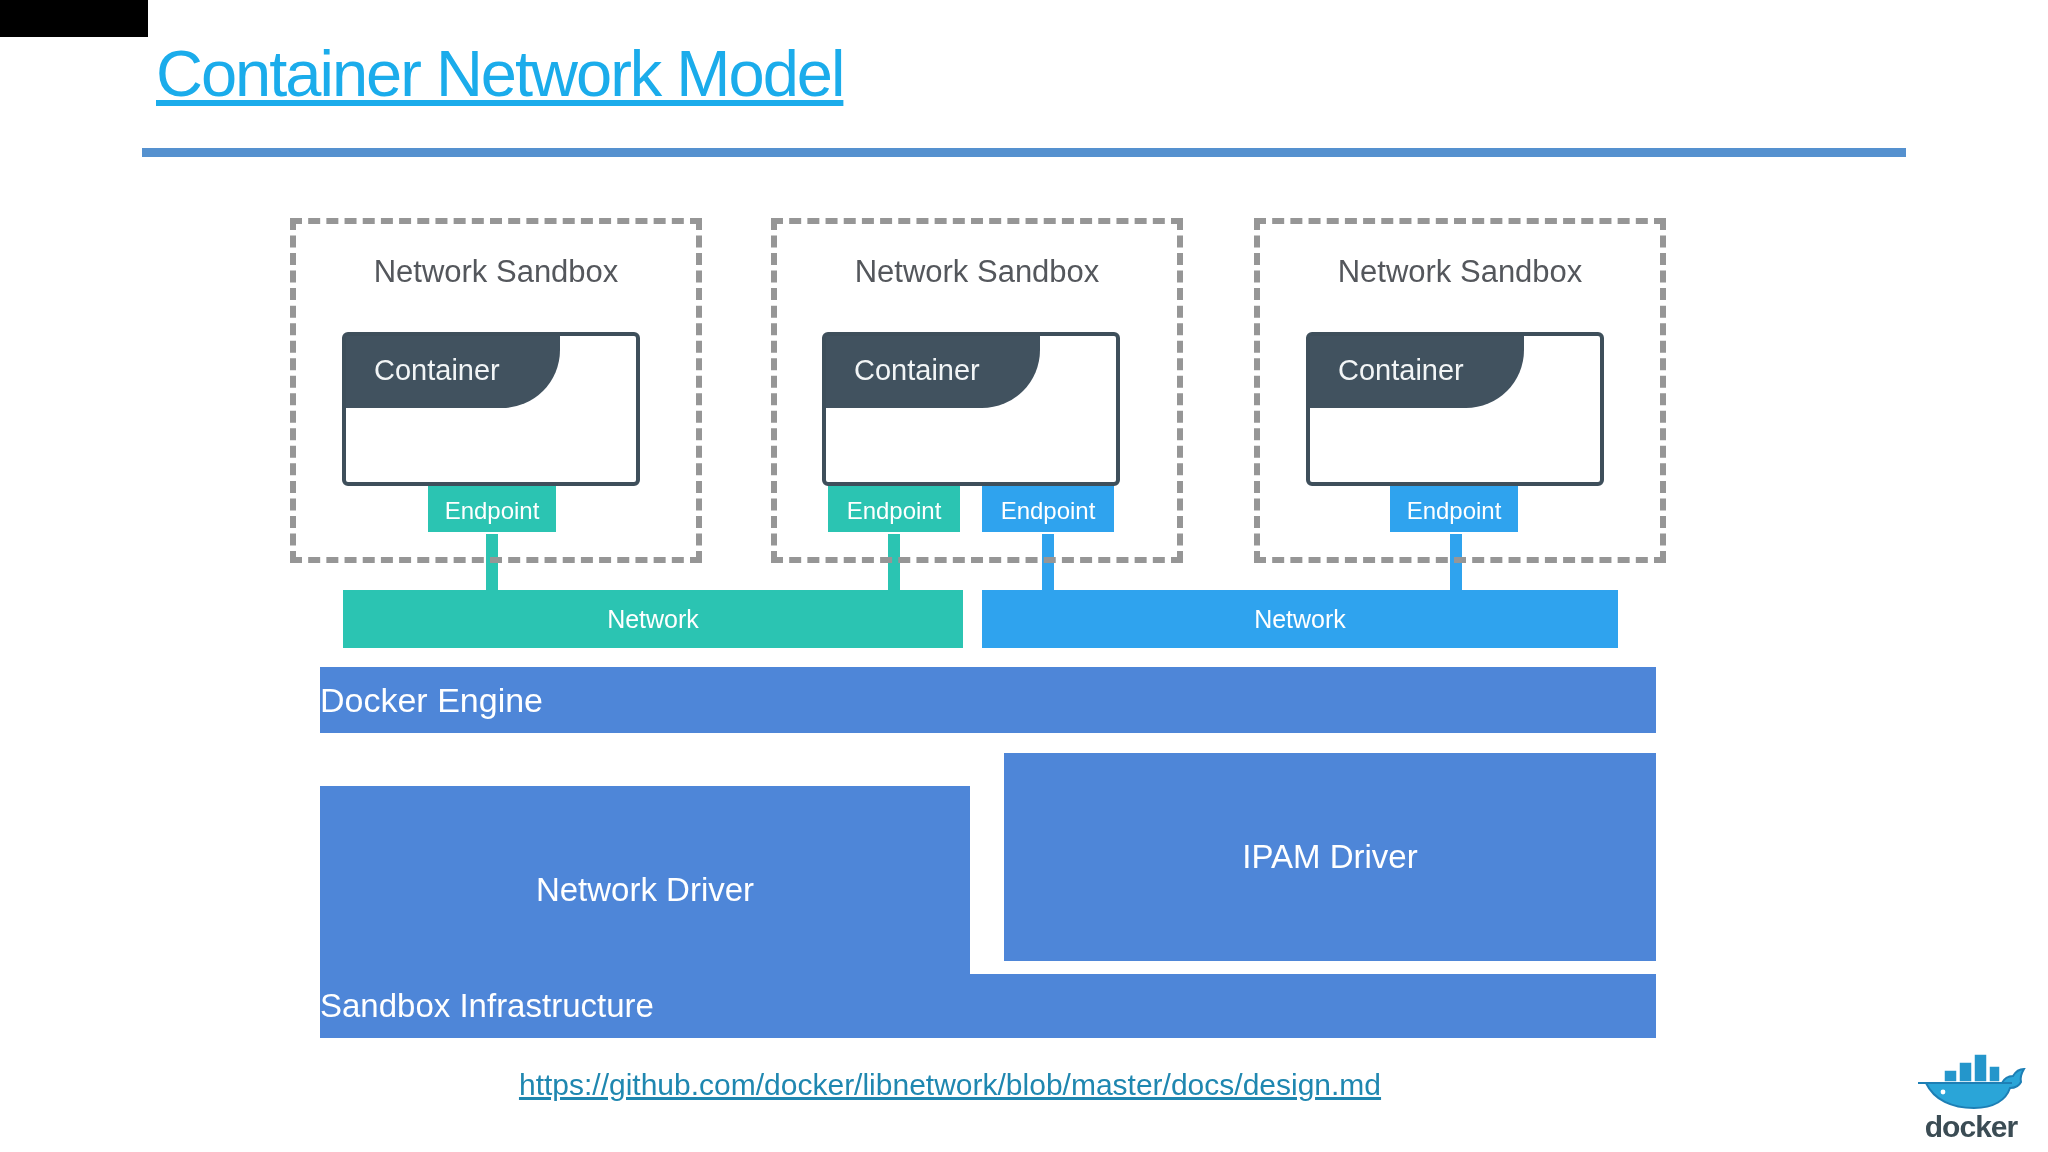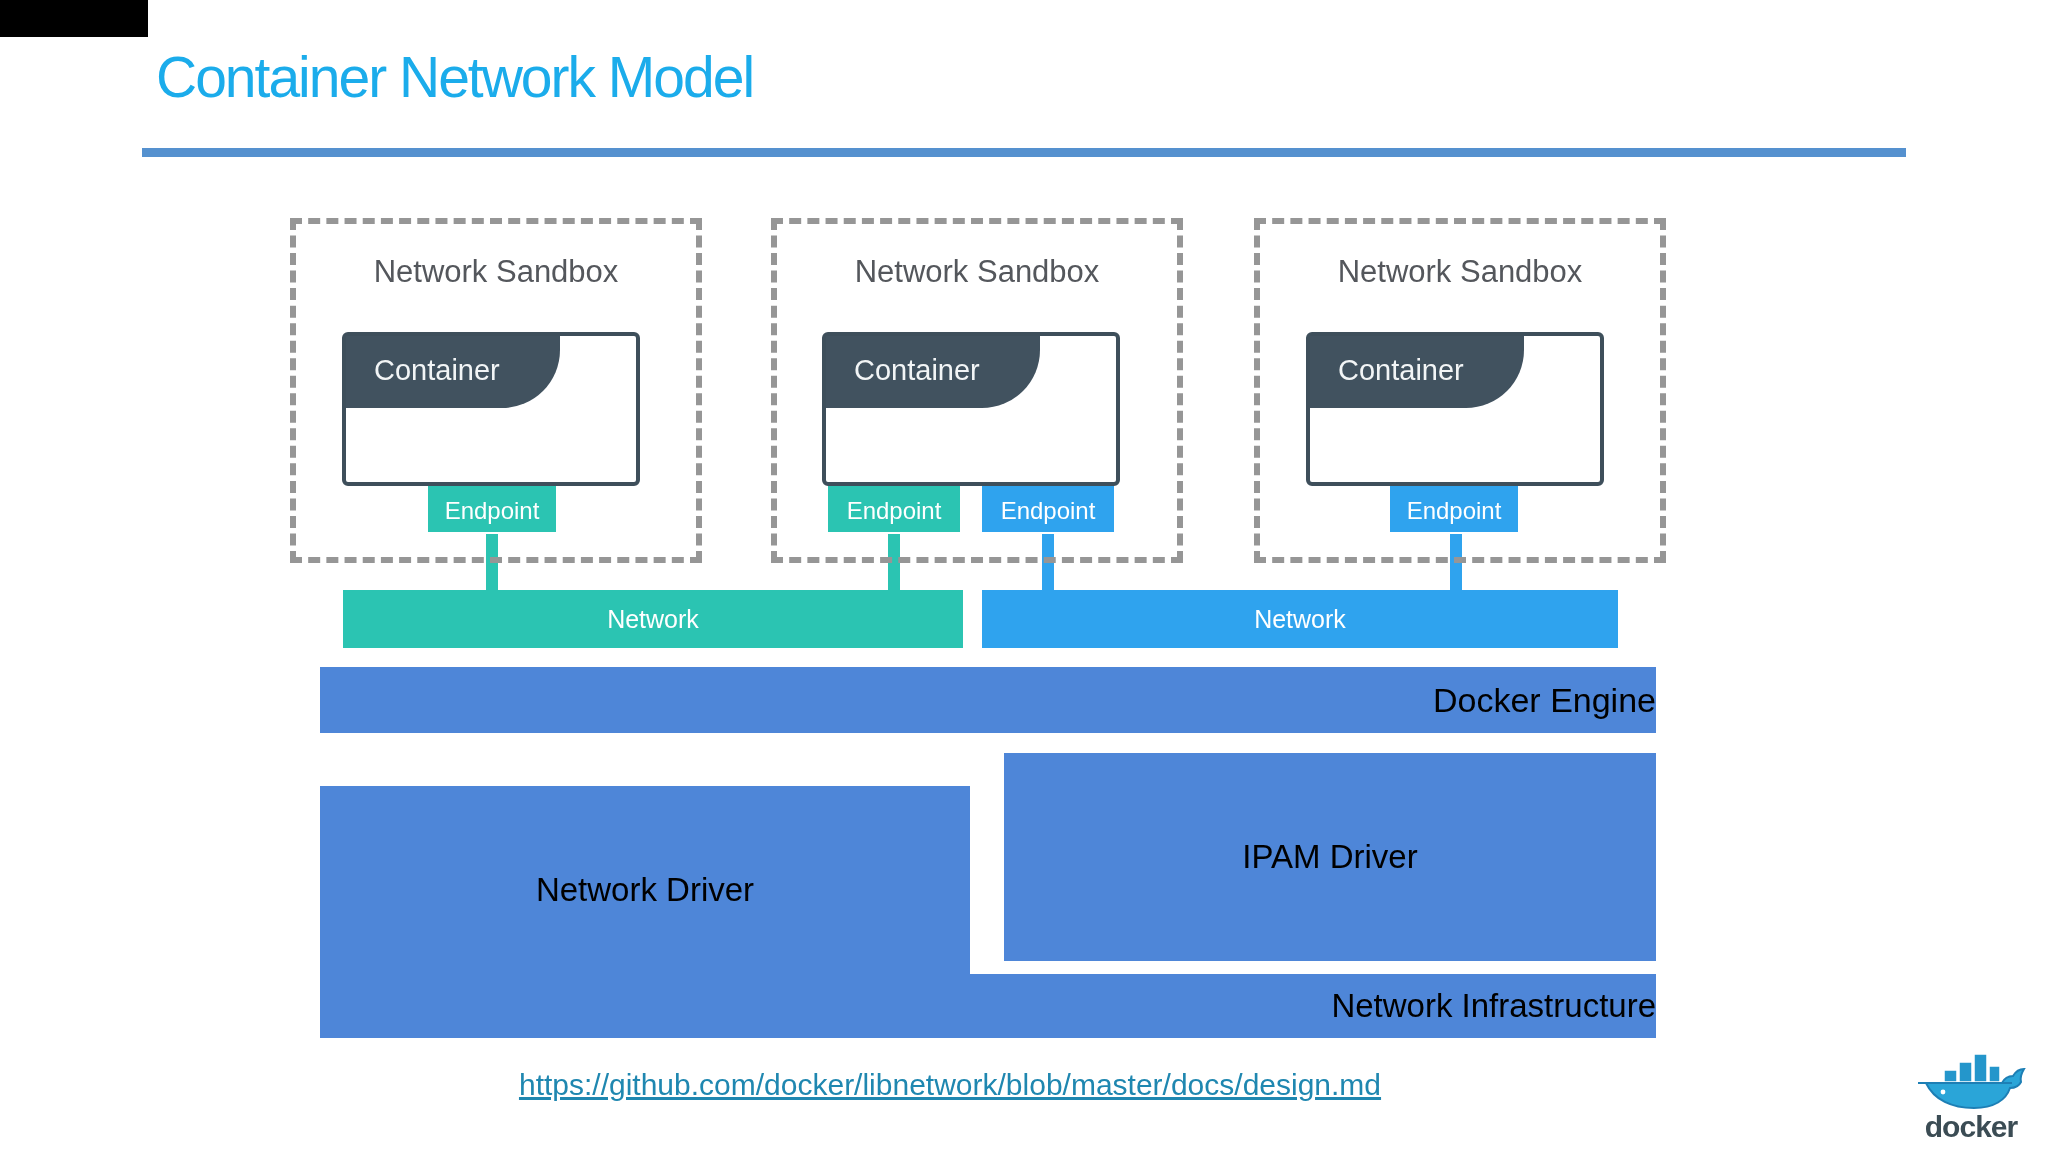--- a/index.html
+++ b/index.html
@@ -4,22 +4,22 @@
 <style>
   html,body{margin:0;padding:0;background:#888;}
   #stage{
     position:relative;width:2048px;height:1152px;background:#ffffff;
     overflow:hidden;font-family:"Liberation Sans",sans-serif;
   }
   
   .corner-artifact{position:absolute;left:0;top:0;width:148px;height:37px;background:#000;}
   
   .page-title{
-    position:absolute;left:156px;top:44px;width:1400px;
-    font-size:57px;font-weight:500;letter-spacing:-2px;color:#1baceb;white-space:nowrap;
+    position:absolute;left:156px;top:36px;width:1400px;
+    font-size:65px;font-weight:500;letter-spacing:-2px;color:#1baceb;white-space:nowrap;text-decoration:underline;
   }
   .title-rule{position:absolute;left:142px;top:148px;width:1764px;height:9px;background:#5591cf;}
   
   .sandbox{
     position:absolute;top:218px;width:400px;height:333px;
     border:6px dashed #969696;background:transparent;z-index:2;
   }
   .sandbox-label{
     position:absolute;left:0;top:30px;width:100%;text-align:center;
     font-size:31px;color:#54575c;
@@ -44,21 +44,21 @@
   .teal{background:#2bc4b2;}
   .blue{background:#2fa3ee;}
   .stem{position:absolute;top:534px;width:12px;height:58px;z-index:1;}
   
   .net-bar{
     position:absolute;top:590px;height:58px;z-index:1;
     text-align:center;line-height:58px;font-size:25px;color:#ffffff;
   }
   
   .block{
-    position:absolute;background:#4e86d8;color:#000000;text-align:right;
+    position:absolute;background:#4e86d8;color:#ffffff;text-align:left;
   }
   .engine{left:320px;top:667px;width:1336px;height:66px;line-height:66px;font-size:34px;}
   .driver{top:753px;width:652px;height:208px;font-size:33px;display:flex;align-items:center;justify-content:center;}
   .driver.left{left:320px;width:650px;margin-top:33px;}
   .driver.right{left:1004px;}
   .infra{left:320px;top:974px;width:1336px;height:64px;line-height:64px;font-size:33px;}
   
   .footer-link{
     position:absolute;left:320px;top:1068px;width:1260px;text-align:center;
     font-size:30px;color:#1f87b0;text-decoration:underline;cursor:pointer;
@@ -114,21 +114,21 @@
     </div>
   </div>
   <div class="endpoint blue" style="left:1390px;width:128px;">Endpoint</div>
 
   <div class="net-bar teal" style="left:343px;width:620px;">Network</div>
   <div class="net-bar blue" style="left:982px;width:636px;">Network</div>
 
   <div class="block engine">Docker Engine</div>
   <div class="block driver left">Network Driver</div>
   <div class="block driver right">IPAM Driver</div>
-  <div class="block infra">Network Infrastructure</div>
+  <div class="block infra">Sandbox Infrastructure</div>
 
   <a class="footer-link">https://github.com/docker/libnetwork/blob/master/docs/design.md</a>
 
   <div class="docker-logo">
     <svg width="110" height="64" viewBox="0 0 110 64">
 
       <g fill="#2496cb" stroke="#ffffff" stroke-width="1.5">
         <rect x="28" y="24" width="13" height="12"></rect>
         <rect x="43" y="16" width="13" height="20"></rect>
         <rect x="58" y="8" width="13" height="28"></rect>

